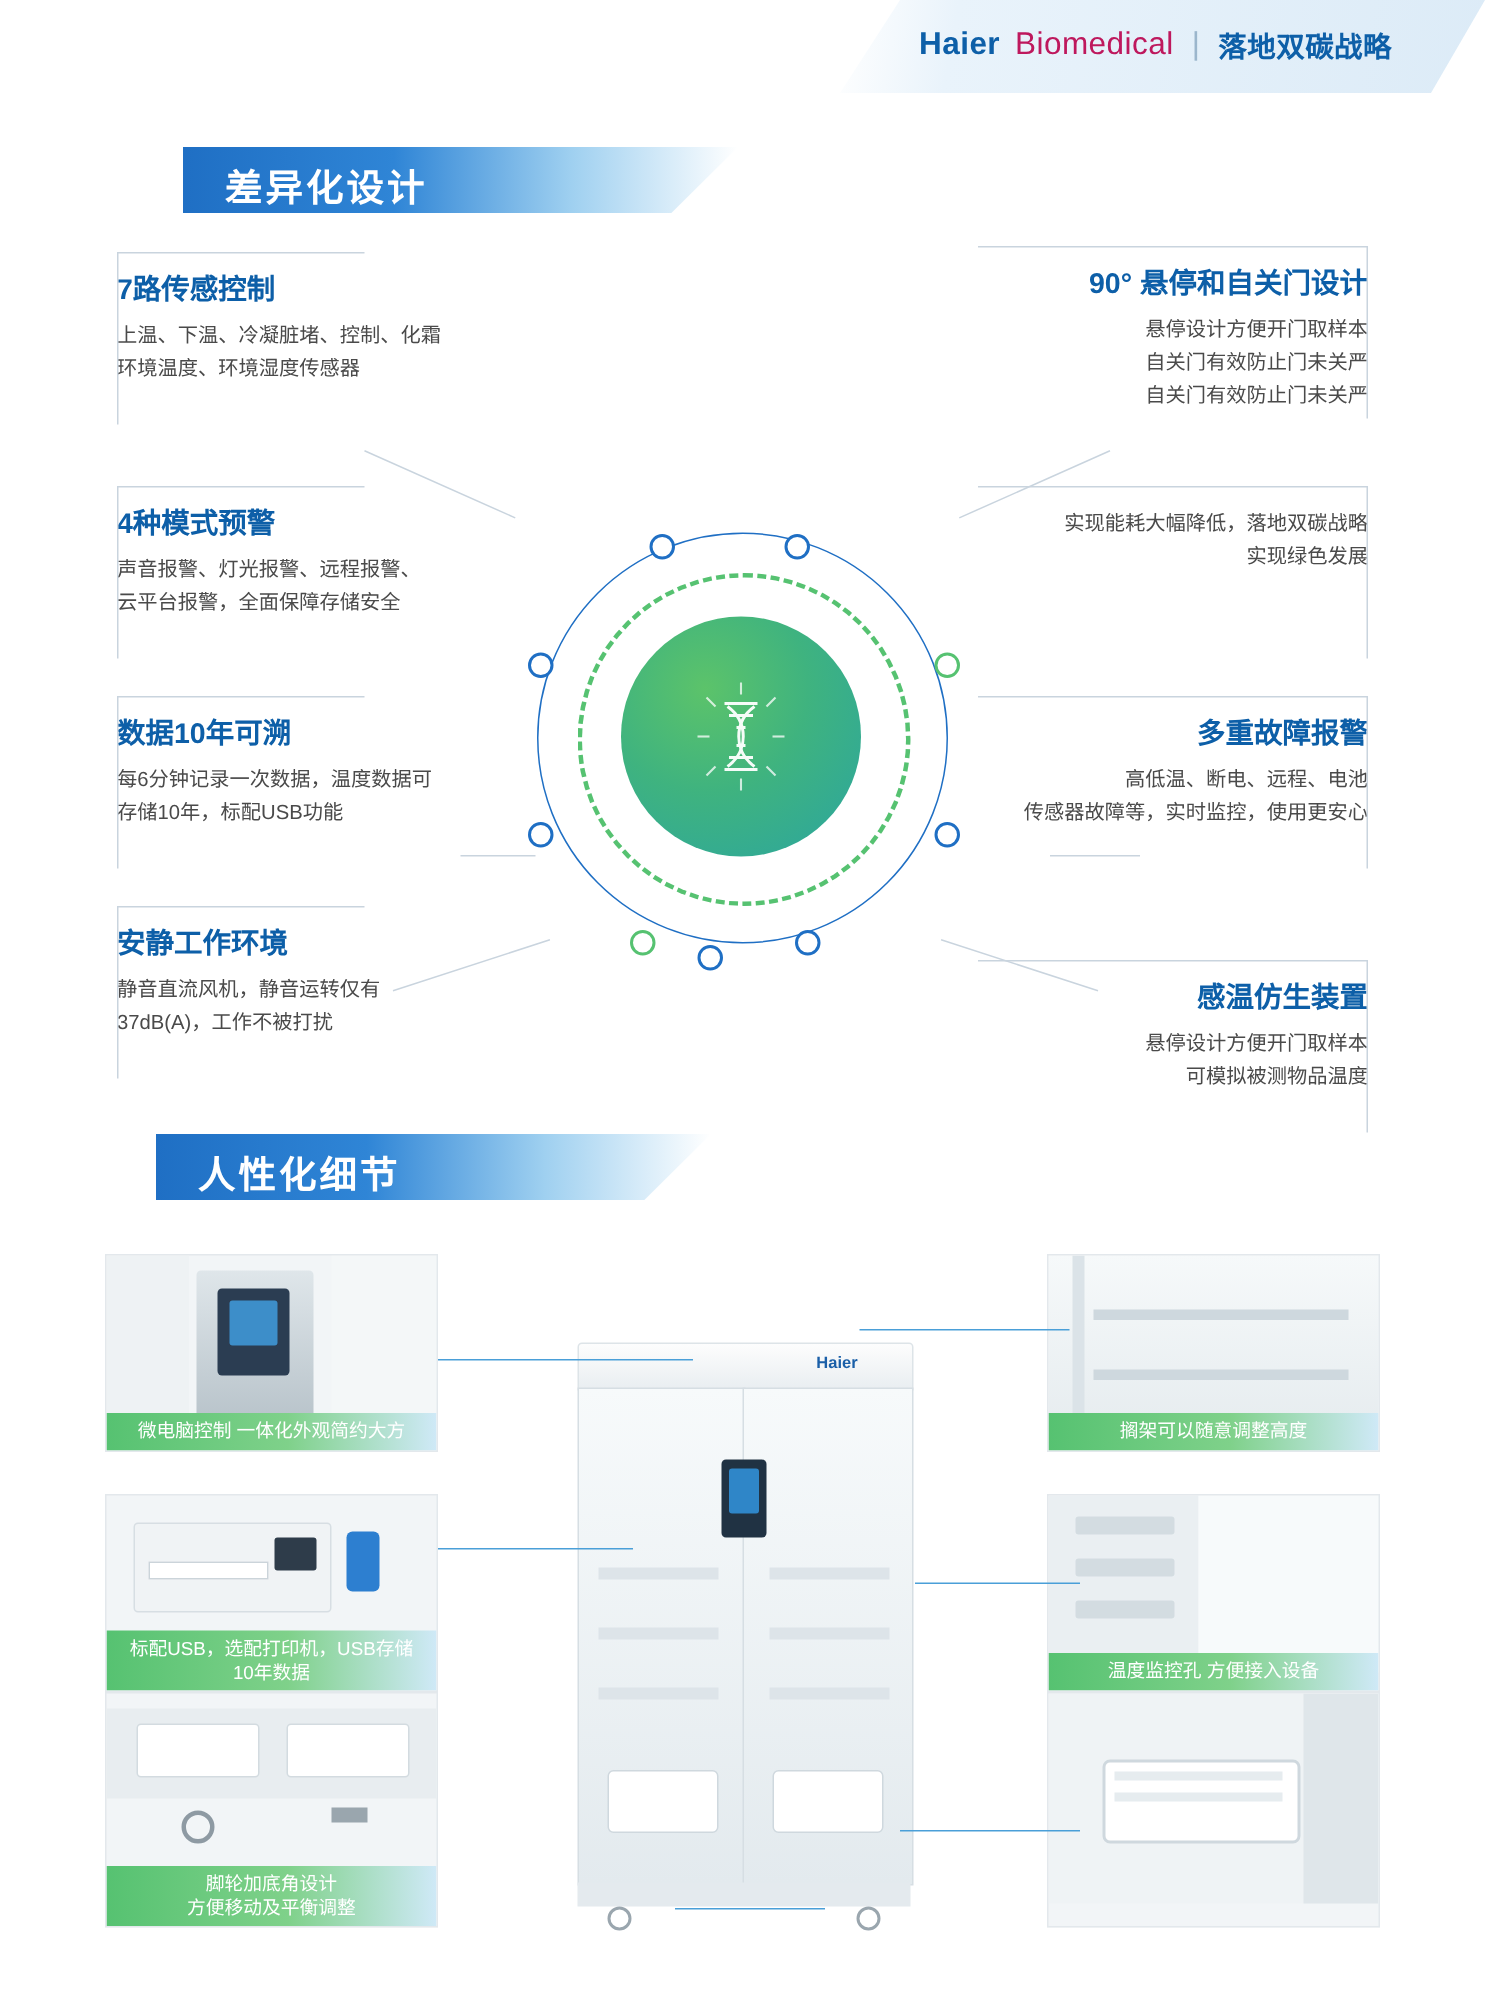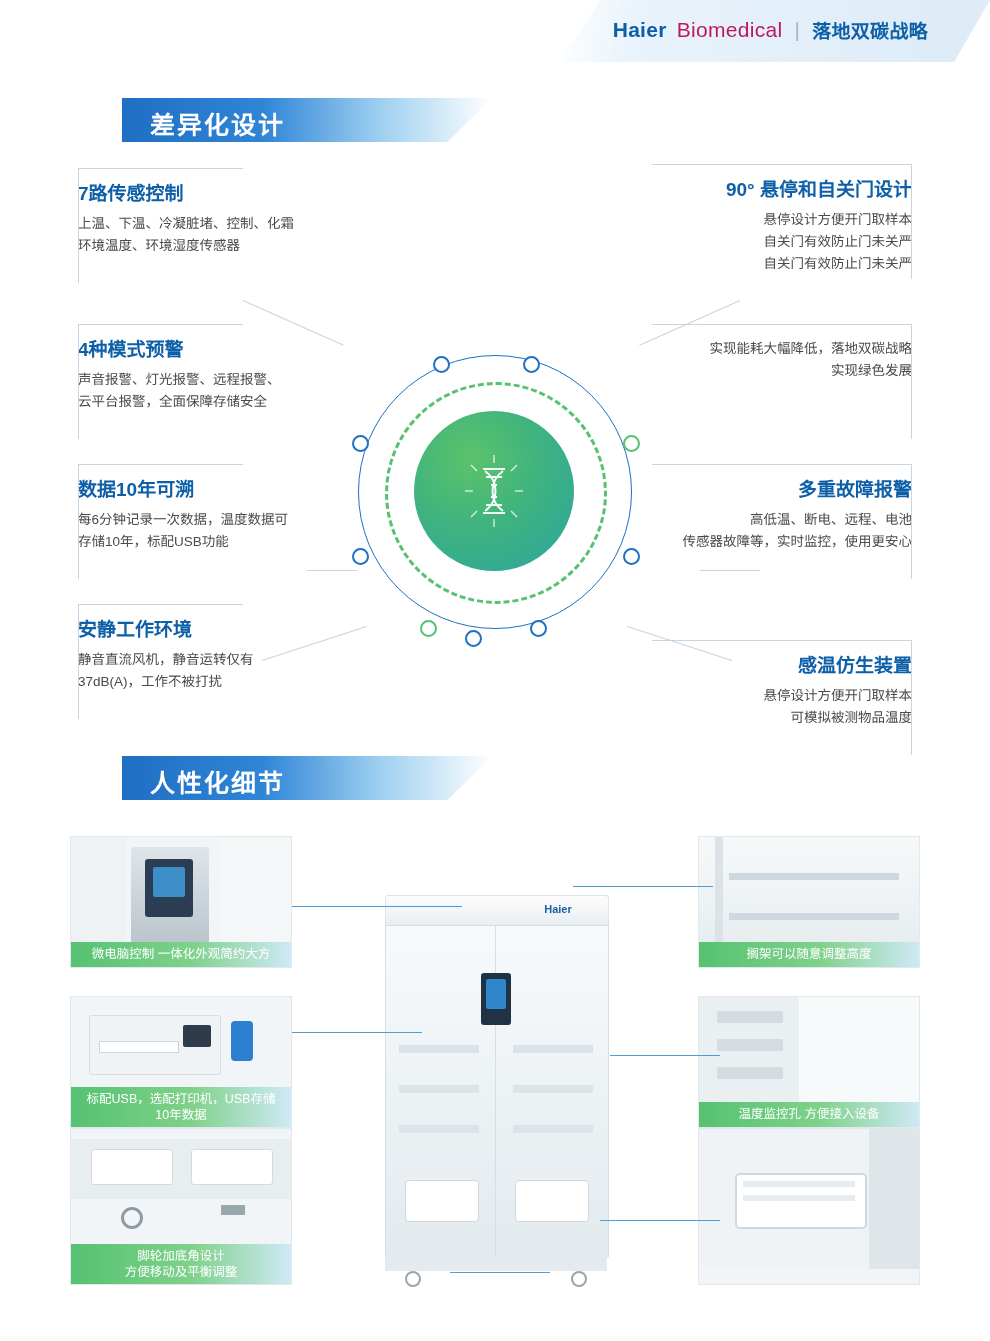--- a/index.html
+++ b/index.html
@@ -43,21 +43,21 @@
   .sec-title .bg{
     position:absolute;left:0;top:0;width:100%;height:100%;
     background:linear-gradient(90deg,#1f6fc4 0%,#2f85d6 38%,#9fd0f0 70%,rgba(255,255,255,0) 100%);
     clip-path:polygon(0 0,100% 0,88% 100%,0 100%);
   }
   .sec-title .txt{
     position:absolute;left:28px;top:7px;
     color:#fff;font-size:25px;font-weight:bold;letter-spacing:2px;
   }
   #sec1{left:78px;top:98px;}
-  #sec2{left:78px;top:756px;}
+  #sec2{left:60px;top:756px;}
 
   
   .feat{
     position:absolute;width:300px;
     padding:0 0 10px 0;
   }
   .feat .ttl{
     font-size:19px;font-weight:bold;color:#0d5fa8;margin-bottom:7px;
     line-height:24px;
   }

